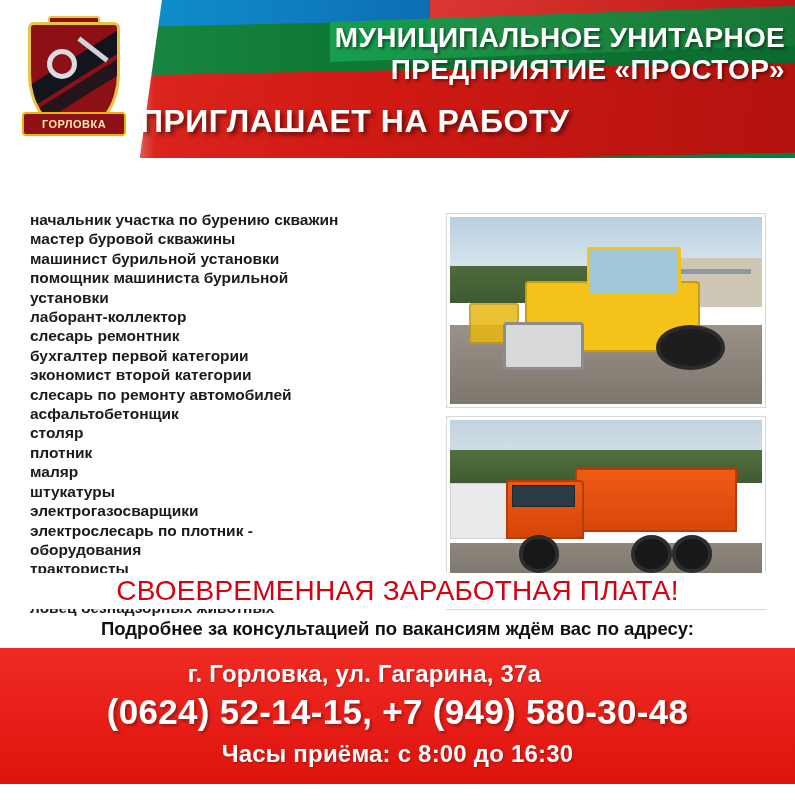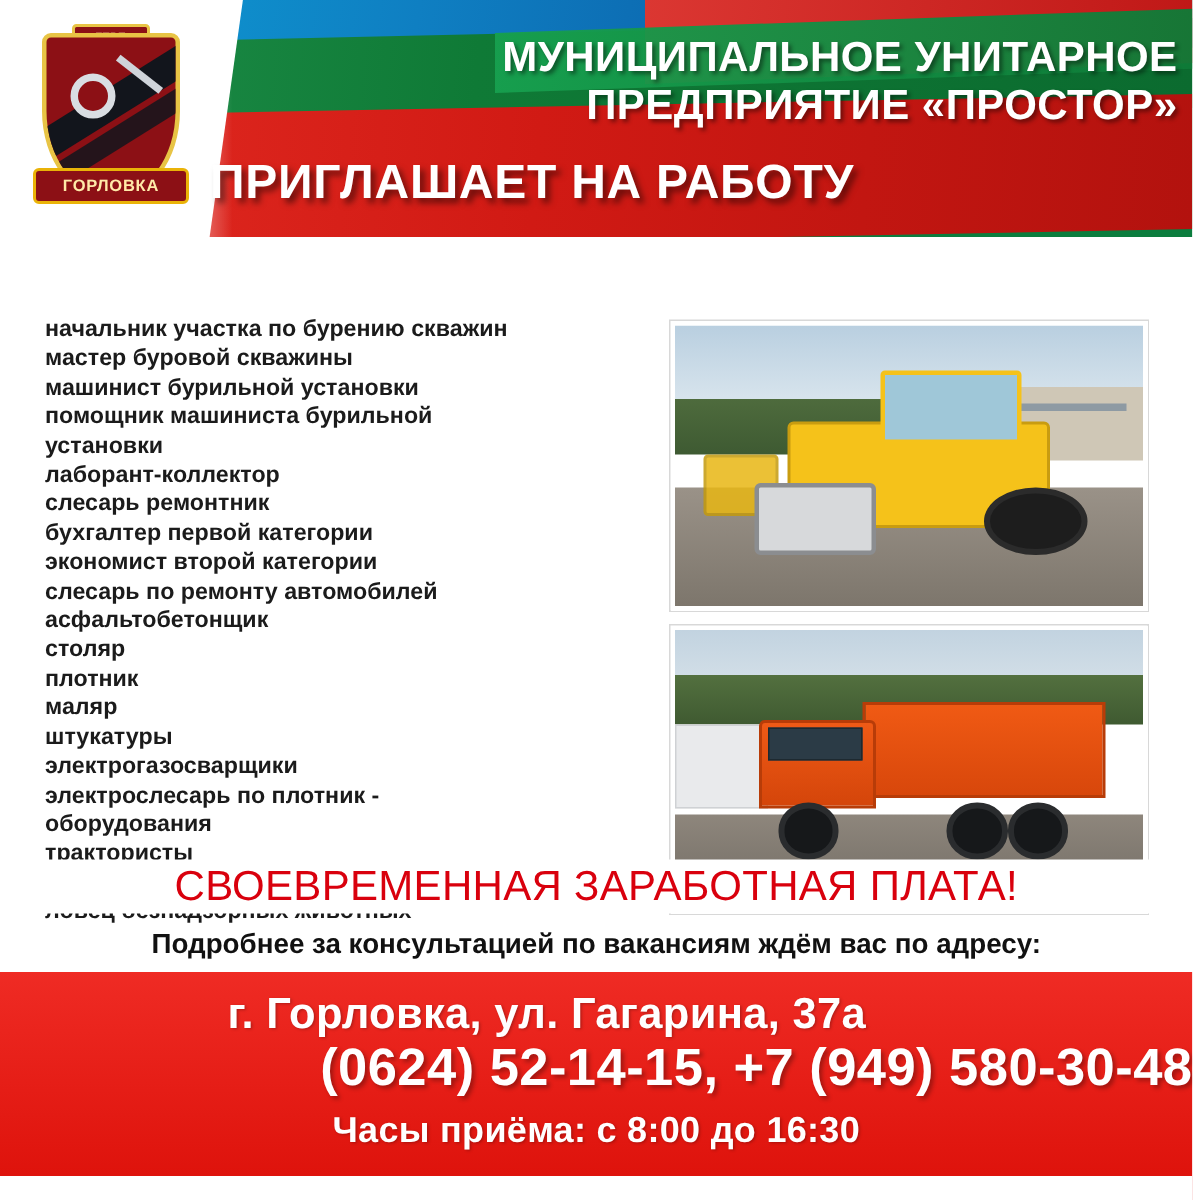--- a/index.html
+++ b/index.html
@@ -243,27 +243,27 @@
 
   
   .footer {
     position: absolute; left: 0; top: 648px; width: 795px; height: 152px;
     background: linear-gradient(180deg,#ef2b24 0%, #dc1009 100%);
     color: #ffffff;
   }
   .footer .addr {
     position: absolute; left: 0; top: 12px; width: 729px;
     text-align: center;
-    font-size: 29px; font-weight: bold;
+    font-size: 24px; font-weight: bold;
     letter-spacing: .2px;
     text-shadow: 1px 1px 2px rgba(0,0,0,.25);
   }
   .footer .phones {
     position: absolute; left: 0; top: 44px; width: 795px;
-    text-align: right;
+    text-align: center;
     font-size: 35px; font-weight: bold;
     letter-spacing: .3px;
     text-shadow: 2px 2px 3px rgba(0,0,0,.3);
   }
   .footer .hours {
     position: absolute; left: 0; top: 92px; width: 795px;
     text-align: center;
     font-size: 24px; font-weight: bold;
     letter-spacing: .2px;
     text-shadow: 1px 1px 2px rgba(0,0,0,.25);

